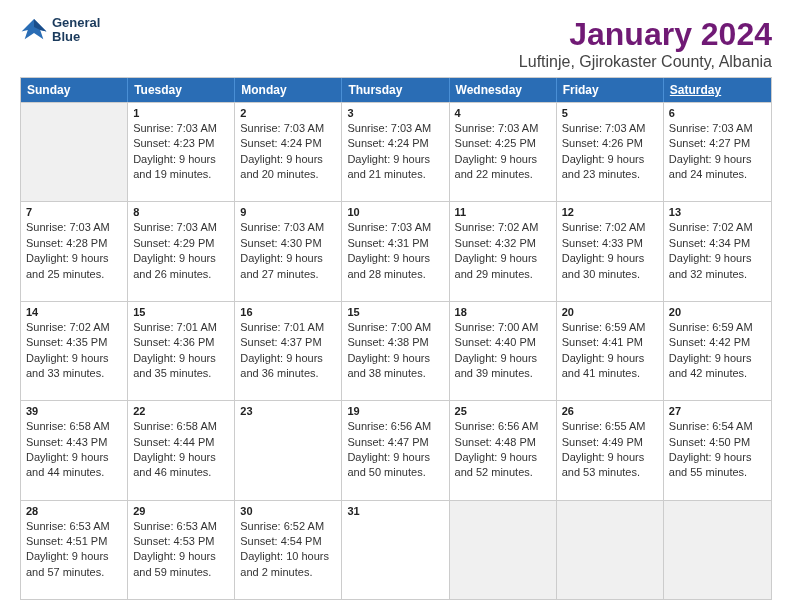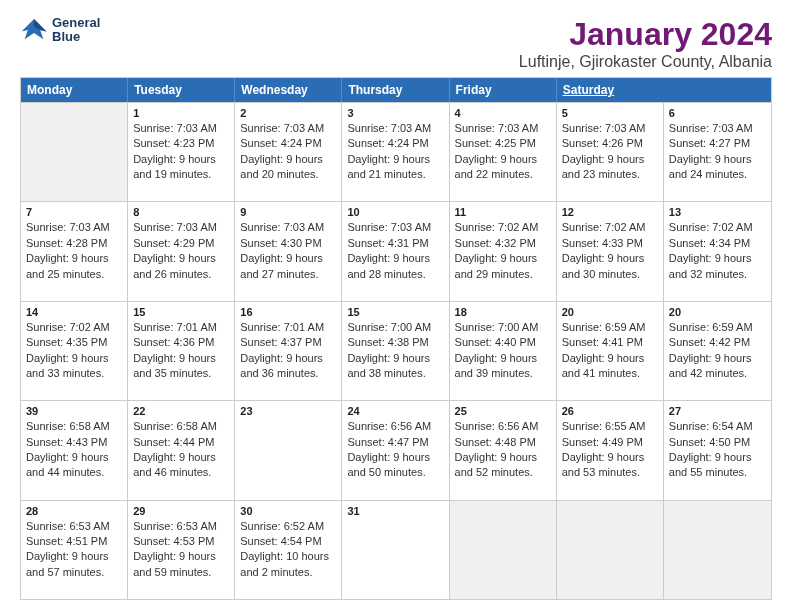--- a/index.html
+++ b/index.html
@@ -125,24 +125,25 @@
       </div>
     </div>
     <div class="title-block">
       <div class="main-title">January 2024</div>
       <div class="subtitle">Luftinje, Gjirokaster County, Albania</div>
     </div>
   </div>
 
   <div class="calendar">
     <div class="cal-header-row" id="cal-header">
+        <div class="cal-header-cell">Sunday</div>
+        <div class="cal-header-cell">Tuesday</div>
         <div class="cal-header-cell">Monday</div>
-        <div class="cal-header-cell">Tuesday</div>
+        <div class="cal-header-cell">Thursday</div>
         <div class="cal-header-cell">Wednesday</div>
-        <div class="cal-header-cell">Thursday</div>
         <div class="cal-header-cell">Friday</div>
         <div class="cal-header-cell">Saturday</div>
       </div>
     <div class="cal-body" id="cal-body">
         <div class="cal-row">
           <div class="cal-cell empty shaded"></div>
           <div class="cal-cell">
           <span class="day-num">1</span>
           <div class="cell-text">
             Sunrise: 7:03 AM<br>Sunset: 4:23 PM<br>Daylight: 9 hours and 19 minutes.
@@ -277,21 +278,21 @@
           <div class="cal-cell">
           <span class="day-num">22</span>
           <div class="cell-text">
             Sunrise: 6:58 AM<br>Sunset: 4:44 PM<br>Daylight: 9 hours and 46 minutes.
           </div>
         </div>
           <div class="cal-cell">
           <span class="day-num">23</span>
         </div>
           <div class="cal-cell">
-          <span class="day-num">24</span>
+          <span class="day-num">19</span>
           <div class="cell-text">
             Sunrise: 6:56 AM<br>Sunset: 4:47 PM<br>Daylight: 9 hours and 50 minutes.
           </div>
         </div>
           <div class="cal-cell">
           <span class="day-num">25</span>
           <div class="cell-text">
             Sunrise: 6:56 AM<br>Sunset: 4:48 PM<br>Daylight: 9 hours and 52 minutes.
           </div>
         </div>

